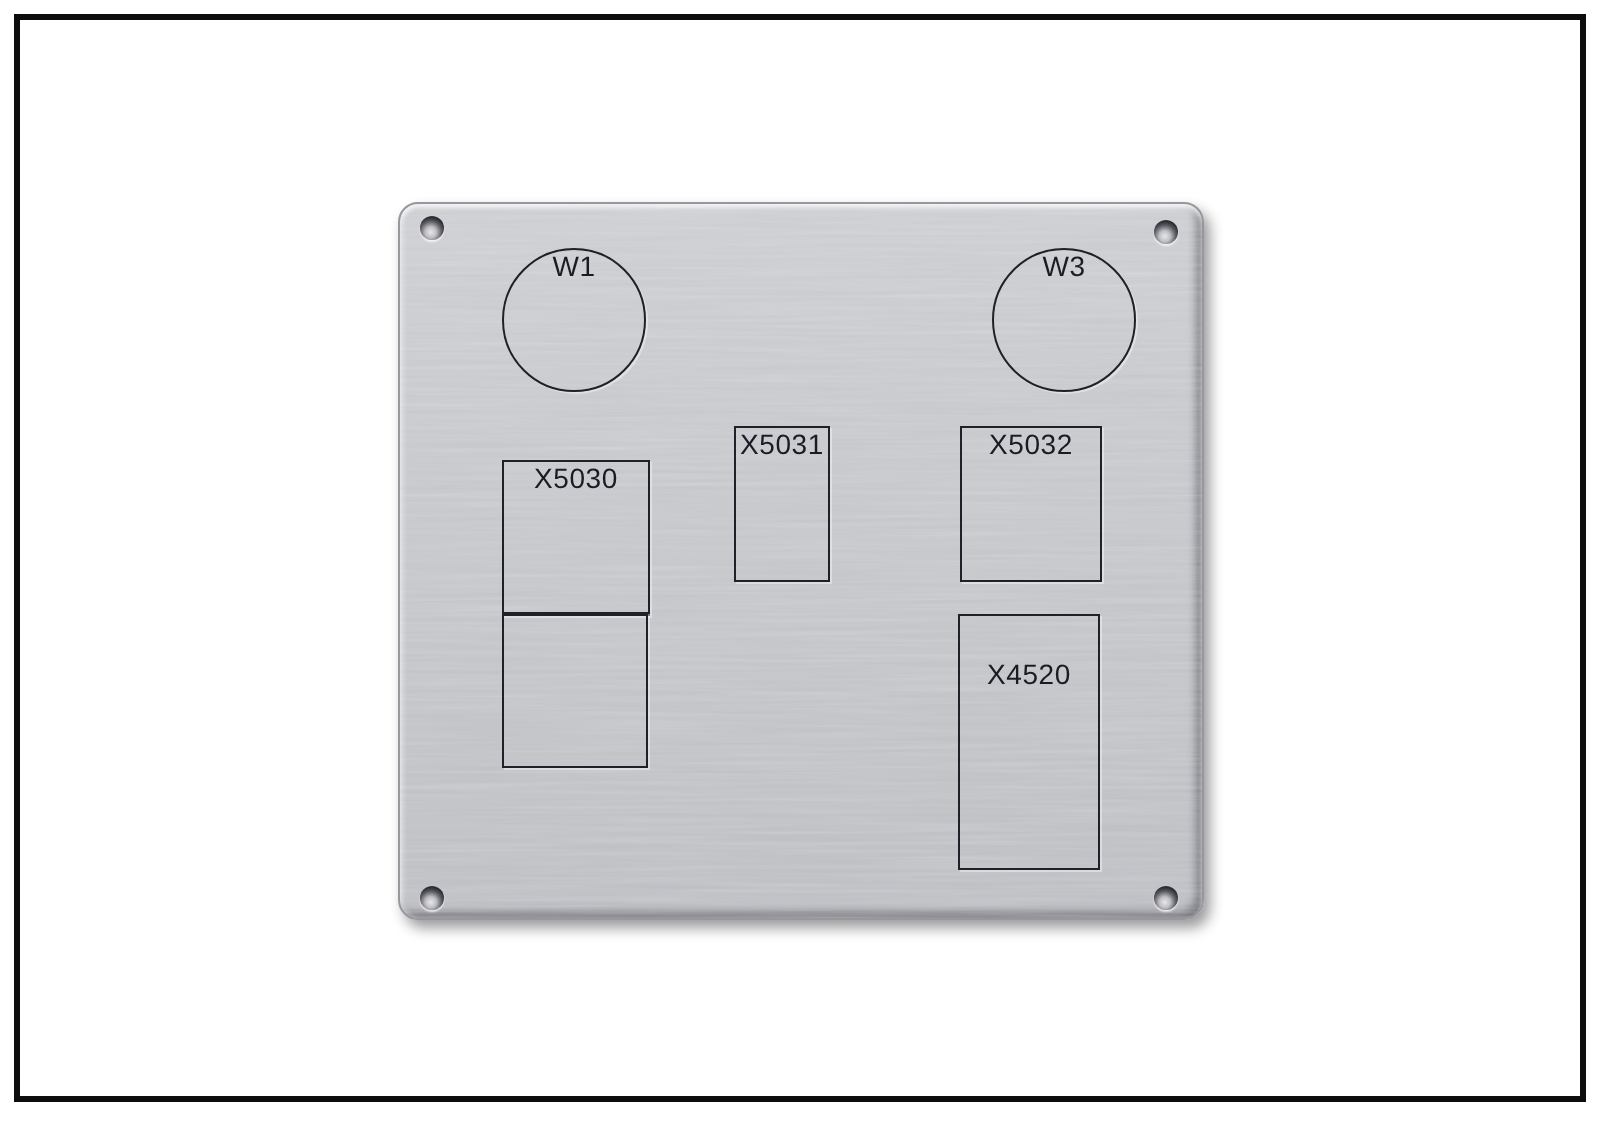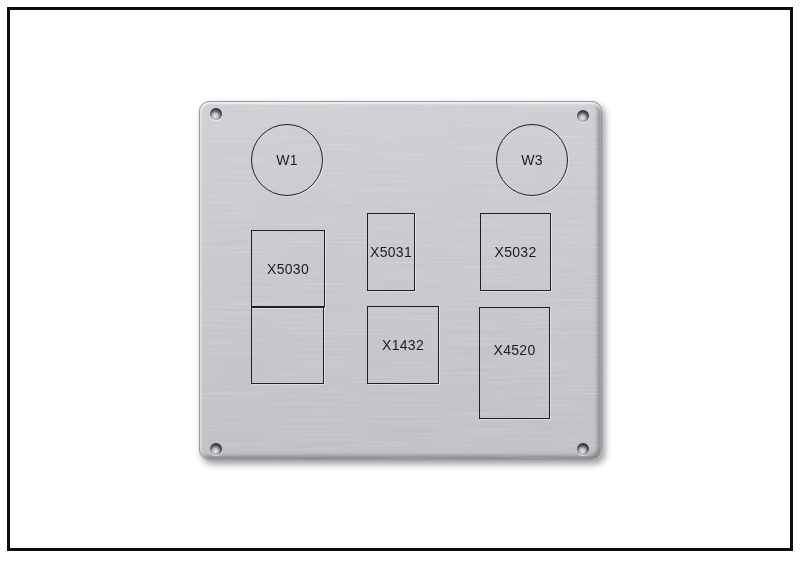--- a/index.html
+++ b/index.html
@@ -43,37 +43,37 @@
   }
 
   
   .shape {
     position: absolute;
     border: 1.5px solid #20202a;
     color: #1b1b25;
     font-size: 14px;
     letter-spacing: 0.3px;
     display: flex;
-    align-items: center;
+    align-items: flex-start;
     justify-content: center;
     z-index: 2;
     box-shadow: 1px 1px 0 rgba(255,255,255,0.40);
   }
   .circle { width: 72px; height: 72px; border-radius: 50%; top: 22px; }
   .c1 { left: 51px; }
   .c2 { left: 168px; }
   .c3 { left: 296px; }
 
   .r1 { left: 51px;  top: 128px; width: 74px; height: 78px; }
   .r2 { left: 167px; top: 111px; width: 48px; height: 78px; }
   .r3 { left: 280px; top: 111px; width: 71px; height: 78px; }
   .r4 { left: 51px;  top: 204px; width: 73px; height: 78px; }
   .r5 { left: 167px; top: 204px; width: 72px; height: 78px; }
-  .r6 { left: 279px; top: 205px; width: 71px; height: 112px;
-        align-items: flex-start; padding-top: 34px; }
+  .r6 { left: 279px; top: 205px; width: 71px; height: 128px;
+        align-items: flex-start; padding-top: 21px; }
 
   
   .screw {
     position: absolute;
     width: 12px; height: 12px;
     border-radius: 50%;
     background: radial-gradient(circle at 45% 68%,
       #e8e8eb 0%, #bfbfc4 26%, #5c5c64 52%, #2a2a32 72%, #64646c 100%);
     box-shadow: 0 1px 1px rgba(255,255,255,0.75);
     z-index: 3;
@@ -123,20 +123,17 @@
   </div>
   <div class="shape r2">
     <span>X5031</span>
   </div>
   <div class="shape r3">
     <span>X5032</span>
   </div>
   <div class="shape r4">
     <span></span>
   </div>
-  <div class="shape r5">
-    <span>X1432</span>
-  </div>
   <div class="shape r6">
     <span>X4520</span>
   </div>
 
 </div>
 
 </body></html>

